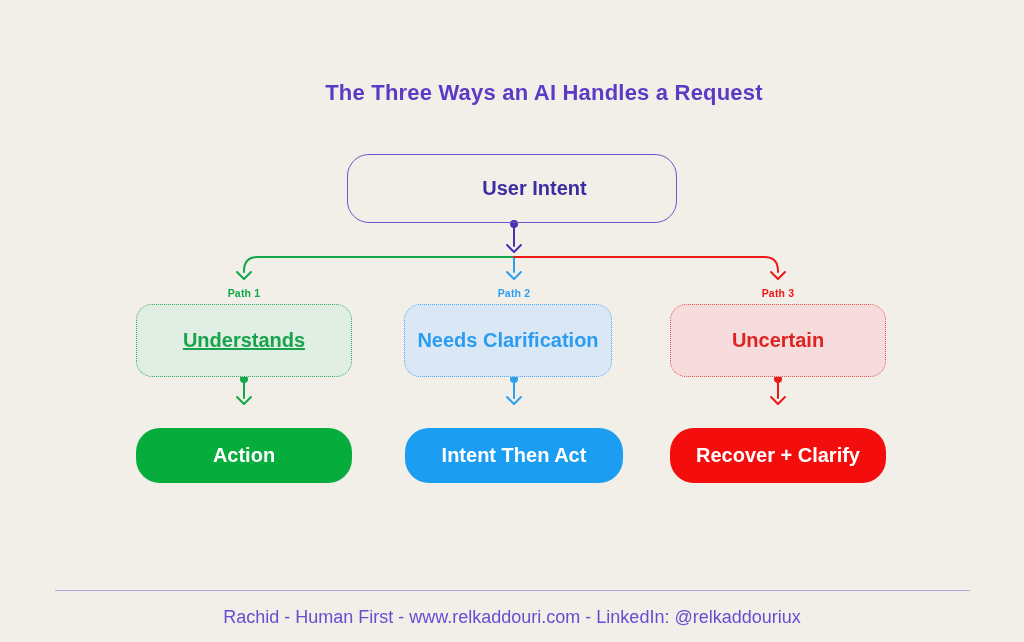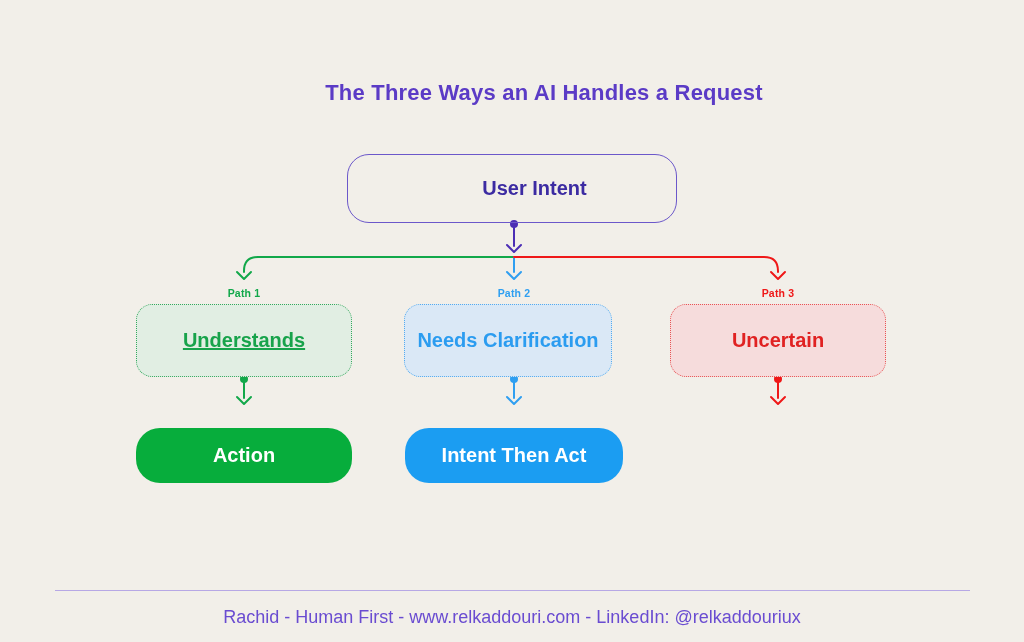--- a/index.html
+++ b/index.html
@@ -129,17 +129,20 @@
   <div class="node cond cond-3">
     <span>Uncertain</span>
   </div>
 
   <div class="node out out-1">
     <span>Action</span>
   </div>
   <div class="node out out-2">
     <span>Intent Then Act</span>
   </div>
+  <div class="node out out-3">
+    <span>Recover + Clarify</span>
+  </div>
 
   <div class="footer-divider"></div>
   <div class="footer-credit">Rachid - Human First - www.relkaddouri.com -  LinkedIn: @relkaddouriux</div>
 
 </div>
 
 </body></html>

